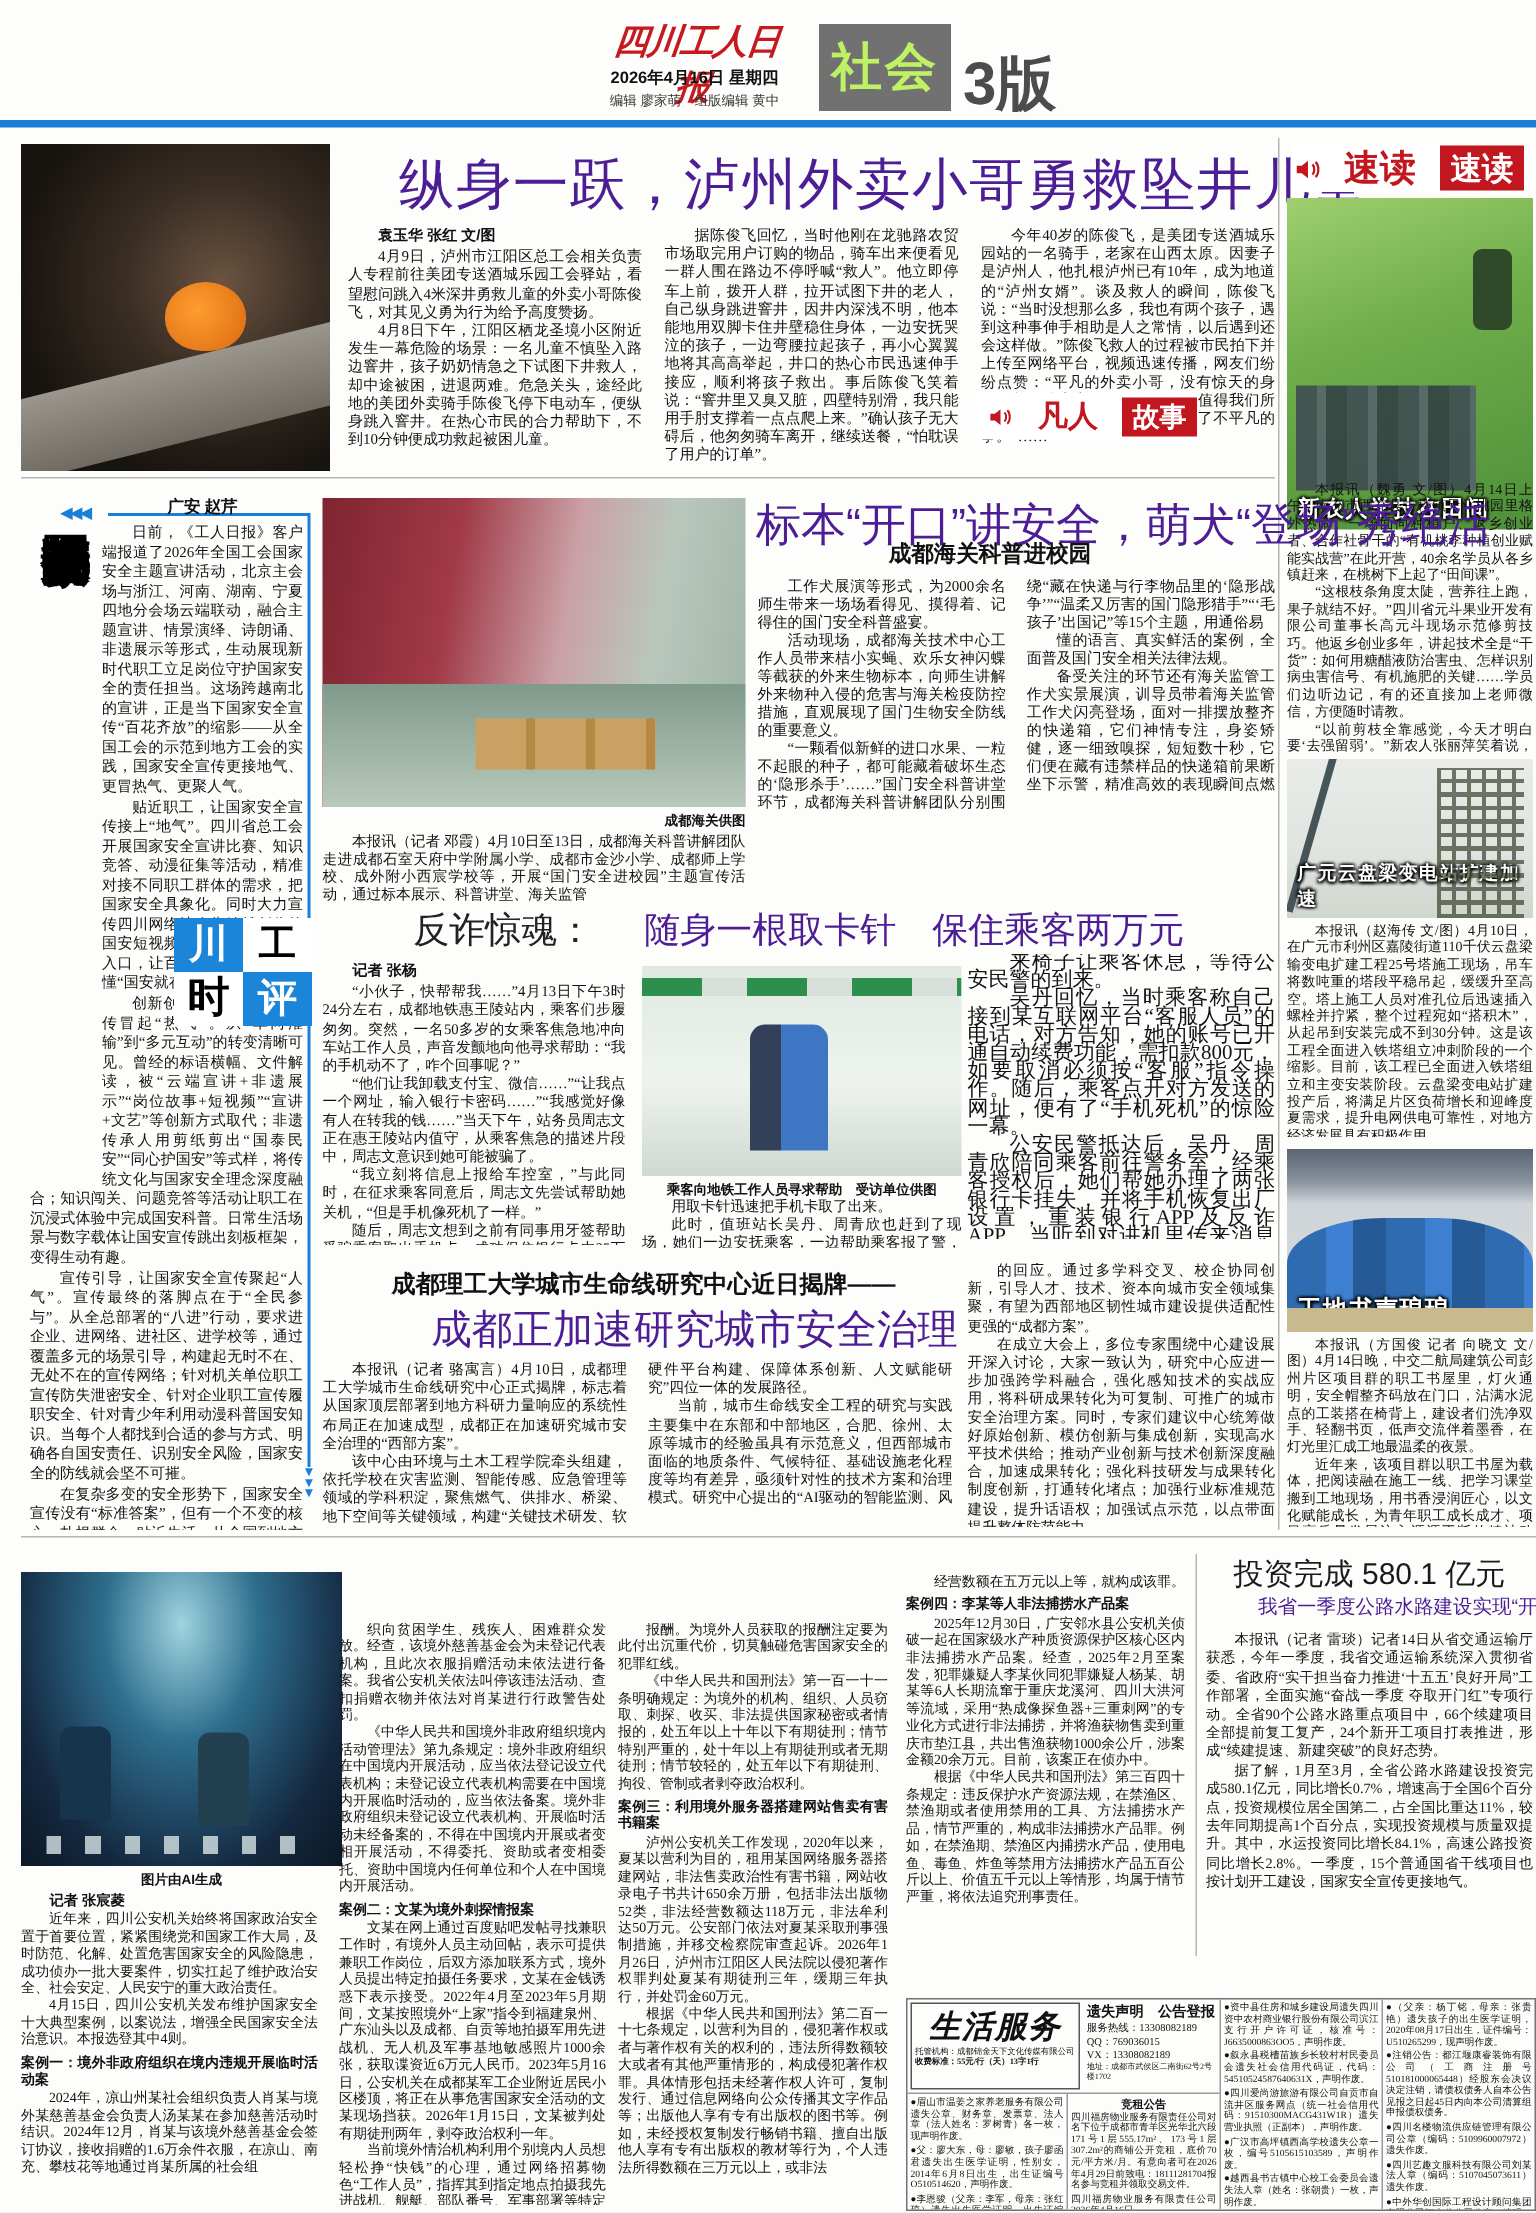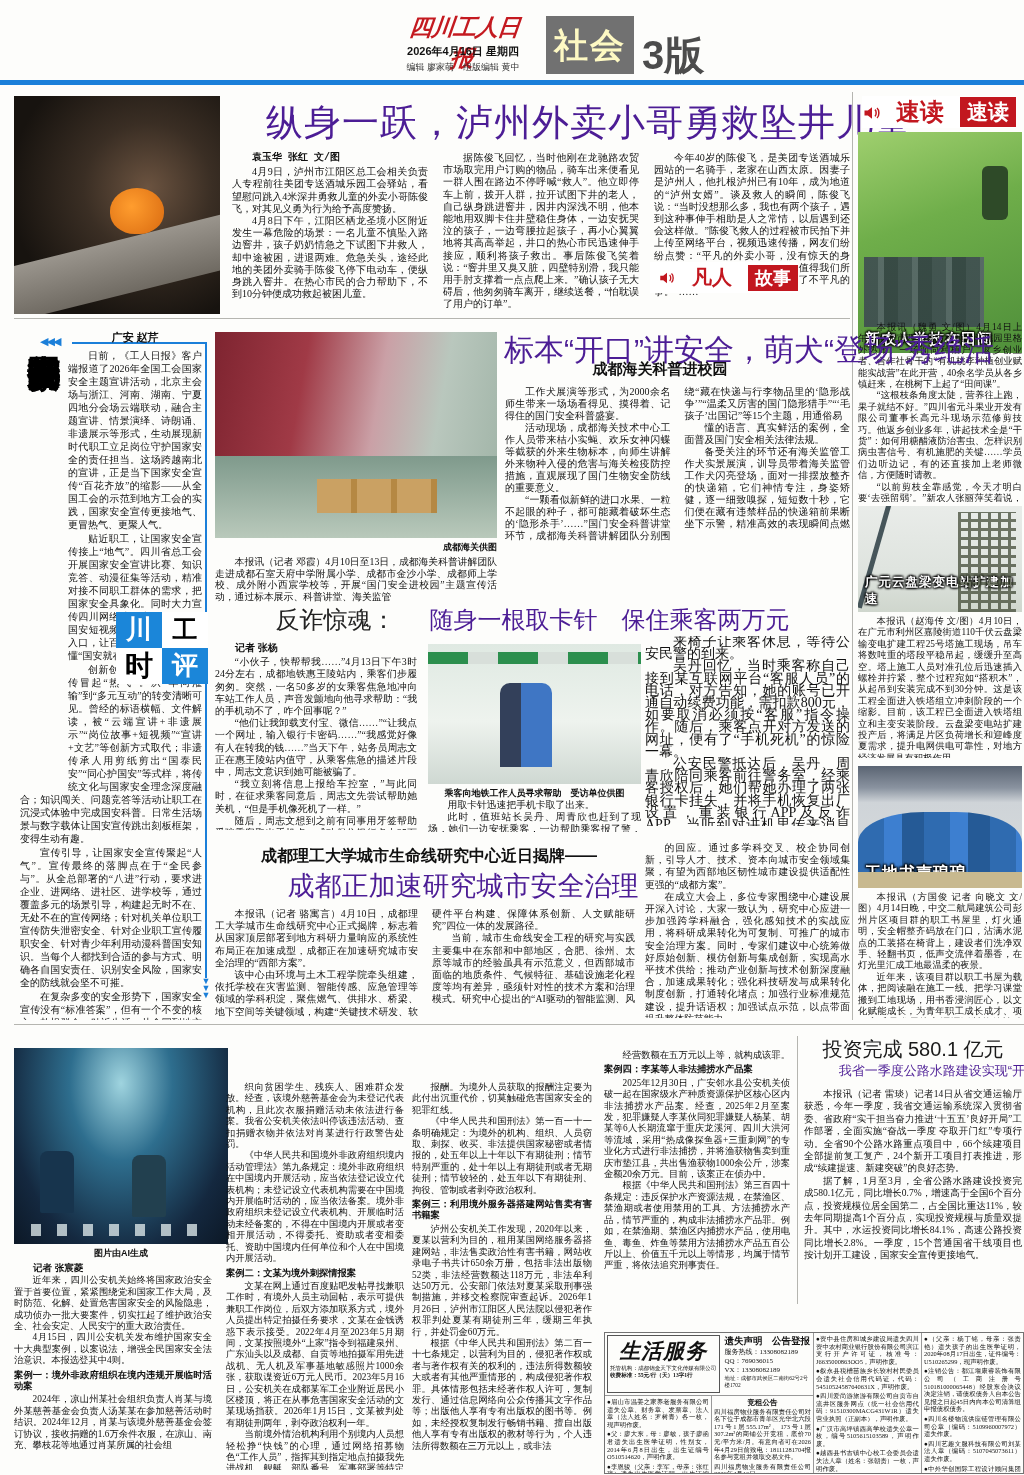--- a/index.html
+++ b/index.html
@@ -17,21 +17,21 @@
   .photo-cap{font-size:9px;font-weight:bold;font-family:"Liberation Sans",sans-serif;color:#111;}
   .overlay-cap{position:absolute;left:7px;bottom:4px;color:#fff;font-weight:900;
     font-family:"Liberation Sans",sans-serif;letter-spacing:1px;
     text-shadow:1px 1px 2px #000,-1px -1px 2px #000,1px -1px 2px #000,-1px 1px 2px #000;}
   
   .blue-bar{left:0;top:80px;width:1024px;height:5px;background:#1b7fd9;}
   .logo{left:400px;top:12px;width:126px;text-align:center;color:#c41a20;font-weight:900;
         font-style:italic;font-size:23px;letter-spacing:-1px;transform:skewX(-6deg);}
   .mh-date{left:384px;top:44px;width:158px;text-align:center;font-size:11px;font-weight:bold;}
   .mh-ed{left:384px;top:61px;width:158px;text-align:center;font-size:9px;color:#333;}
-  .sec-box{left:546px;top:16px;width:88px;height:58px;background:#717171;color:#fef9c3;
+  .sec-box{left:546px;top:16px;width:88px;height:58px;background:#717171;color:#bef264;
            font-size:34px;font-weight:900;text-align:center;line-height:58px;letter-spacing:2px;}
   .page-no{left:642px;top:28px;font-size:40px;font-weight:900;color:#4c4c4c;}
   
   .hrule{background:#b5b5b0;height:1px;}
   .vrule{background:#b5b5b0;width:1px;}
   
   .badge-row{display:flex;align-items:center;gap:16px;background:#fff;}
   .badge-outline{color:#c2171f;font-weight:900;font-family:"Liberation Sans",sans-serif;}
   .badge-solid{background:#c2171f;color:#fff;font-weight:900;font-family:"Liberation Sans",sans-serif;
                padding:1px 7px;}
@@ -104,21 +104,21 @@
   <div class="abs blue-bar"></div>
 
   <div class="abs hrule" style="left:14px;top:318px;width:836px;"></div>
   <div class="abs vrule" style="left:852px;top:92px;height:928px;"></div>
   <div class="abs hrule" style="left:14px;top:1024px;width:1010px;"></div>
   <div class="abs vrule" style="left:797px;top:1036px;height:268px;"></div>
 
   <div class="abs photo ph-well" style="left:14px;top:96px;width:206px;height:218px;"></div>
   <div class="abs hl-main" style="left:232px;top:98px;width:618px;text-align:center;font-size:37px;letter-spacing:1px;white-space:nowrap;">纵身一跃，泸州外卖小哥勇救坠井儿童</div>
   <div class="abs body-s jt" style="left:232px;top:152px;width:618px;height:164px;column-count:3;column-gap:15px;">
-    <p class="byline" style="font-size:10px;font-family:Liberation Mono, monospace;">袁玉华 张红 文/图</p>
+    <p class="byline" style="font-size:10px;">袁玉华 张红 文/图</p>
     <span><p class="para">4月9日，泸州市江阳区总工会相关负责人专程前往美团专送酒城乐园工会驿站，看望慰问跳入4米深井勇救儿童的外卖小哥陈俊飞，对其见义勇为行为给予高度赞扬。</p><p class="para">4月8日下午，江阳区栖龙圣境小区附近发生一幕危险的场景：一名儿童不慎坠入路边窨井，孩子奶奶情急之下试图下井救人，却中途被困，进退两难。危急关头，途经此地的美团外卖骑手陈俊飞停下电动车，便纵身跳入窨井。在热心市民的合力帮助下，不到10分钟便成功救起被困儿童。</p><p class="para">据陈俊飞回忆，当时他刚在龙驰路农贸市场取完用户订购的物品，骑车出来便看见一群人围在路边不停呼喊“救人”。他立即停车上前，拨开人群，拉开试图下井的老人，自己纵身跳进窨井，因井内深浅不明，他本能地用双脚卡住井壁稳住身体，一边安抚哭泣的孩子，一边弯腰拉起孩子，再小心翼翼地将其高高举起，井口的热心市民迅速伸手接应，顺利将孩子救出。事后陈俊飞笑着说：“窨井里又臭又脏，四壁特别滑，我只能用手肘支撑着一点点爬上来。”确认孩子无大碍后，他匆匆骑车离开，继续送餐，“怕耽误了用户的订单”。</p><p class="para">今年40岁的陈俊飞，是美团专送酒城乐园站的一名骑手，老家在山西太原。因妻子是泸州人，他扎根泸州已有10年，成为地道的“泸州女婿”。谈及救人的瞬间，陈俊飞说：“当时没想那么多，我也有两个孩子，遇到这种事伸手相助是人之常情，以后遇到还会这样做。”陈俊飞救人的过程被市民拍下并上传至网络平台，视频迅速传播，网友们纷纷点赞：“平凡的外卖小哥，没有惊天的身份，却有侠义心肠，一身正气，值得我们所有人点赞致敬。”“平凡的人做出了不平凡的事。”……</p></span>
   </div>
   <div class="abs badge-row" style="left:650px;top:262px;padding:2px 0 2px 8px;">
     <span class="spk"><svg viewBox="0 0 24 24" width="18" height="18">
           <path d="M3 9v6h4l5 4V5L7 9H3z" fill="#c2171f"></path>
           <path d="M15.5 8c2 1.6 2 6.4 0 8M18 6c3 2.4 3 9.6 0 12" stroke="#c2171f" fill="none" stroke-width="1.8"></path>
         </svg></span>
     <span class="badge-outline" style="font-size:20px;">凡人</span>
     <span class="badge-solid" style="font-size:18px;">故事</span>
   </div>

